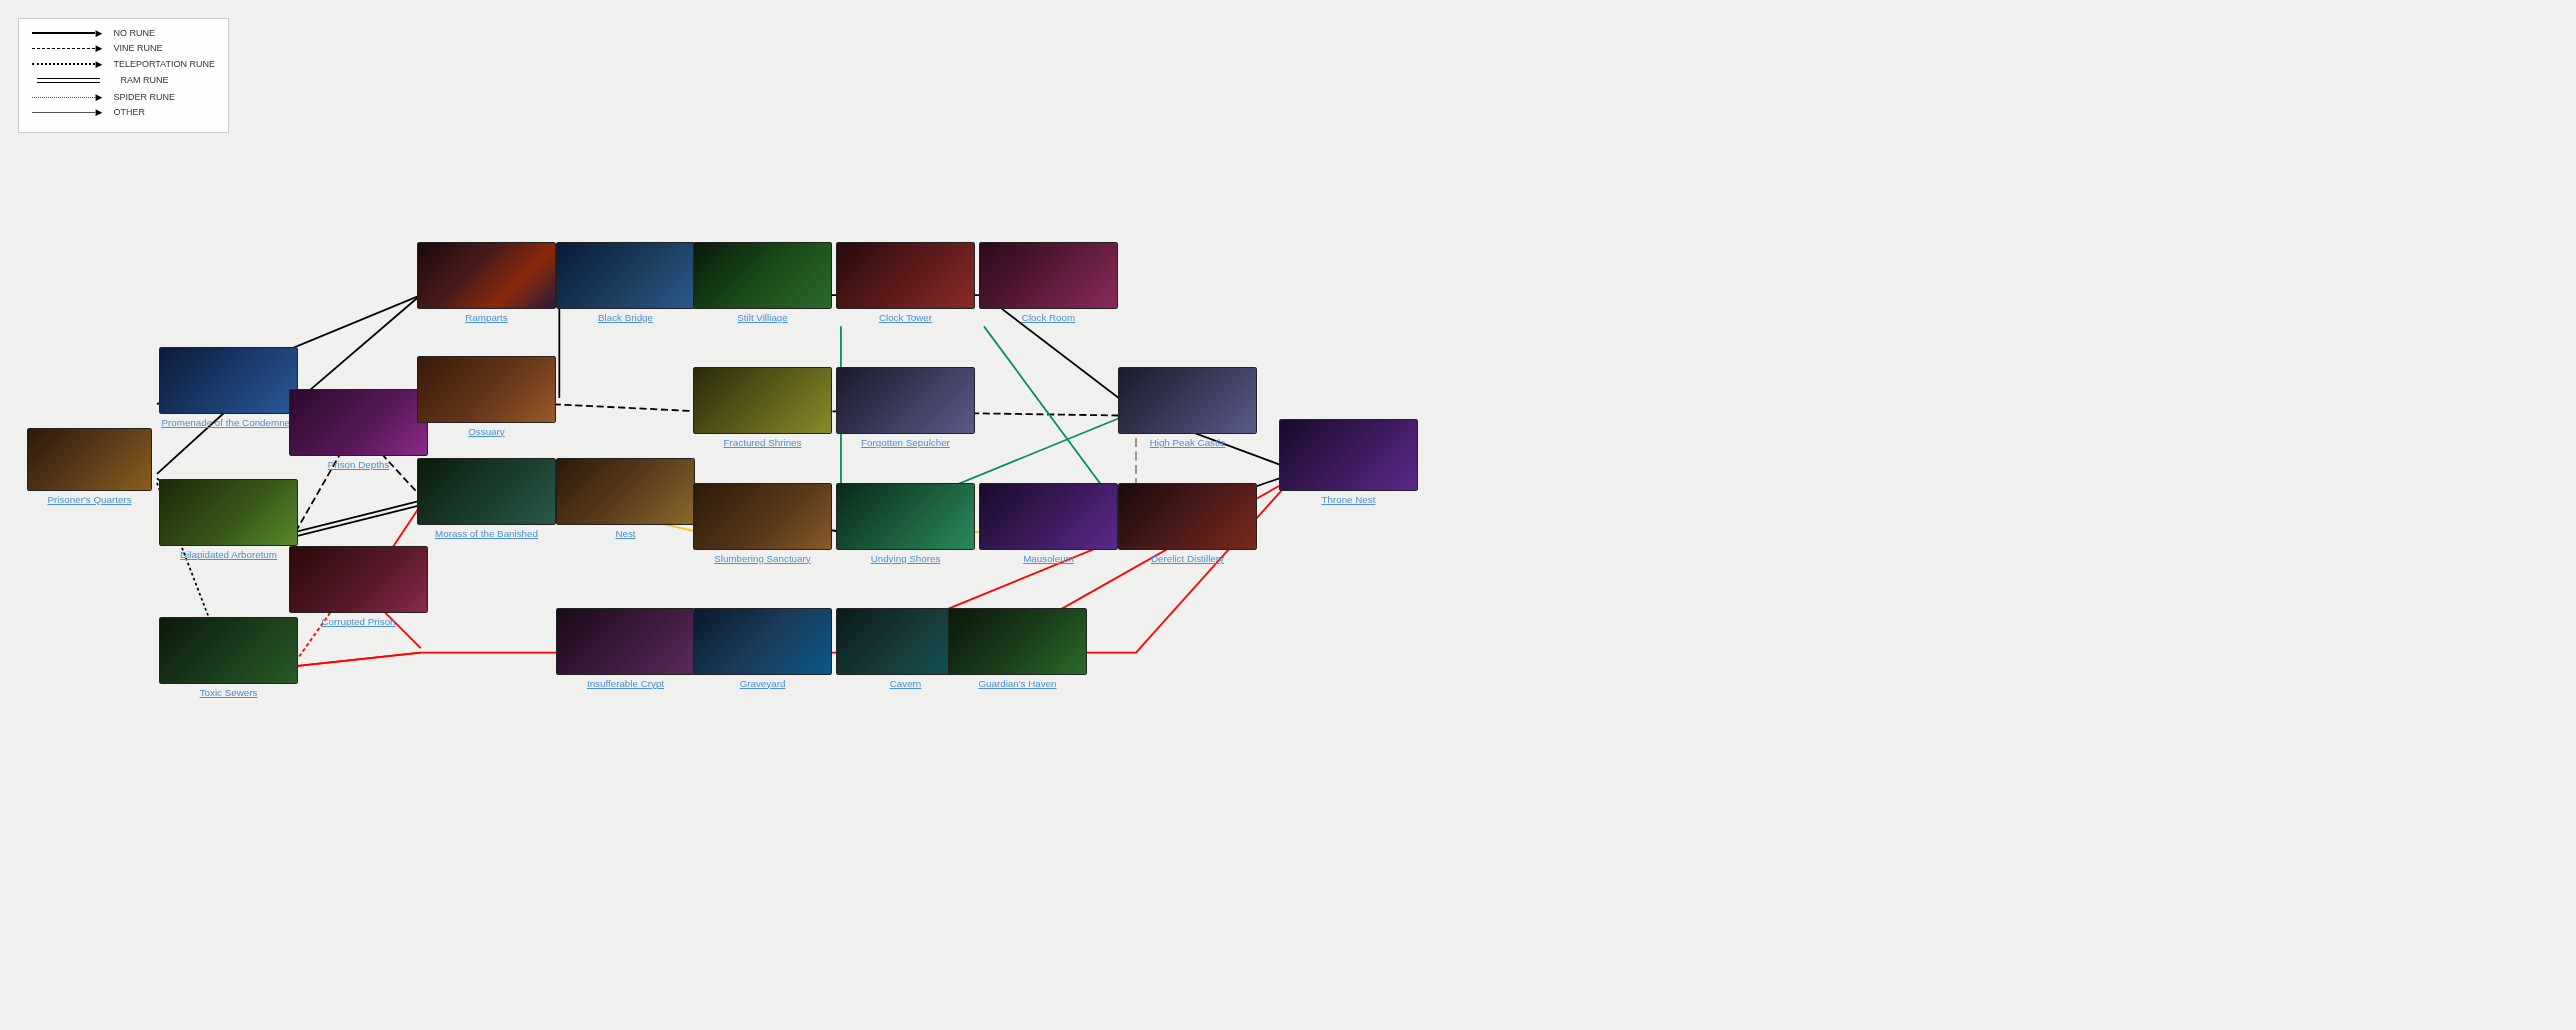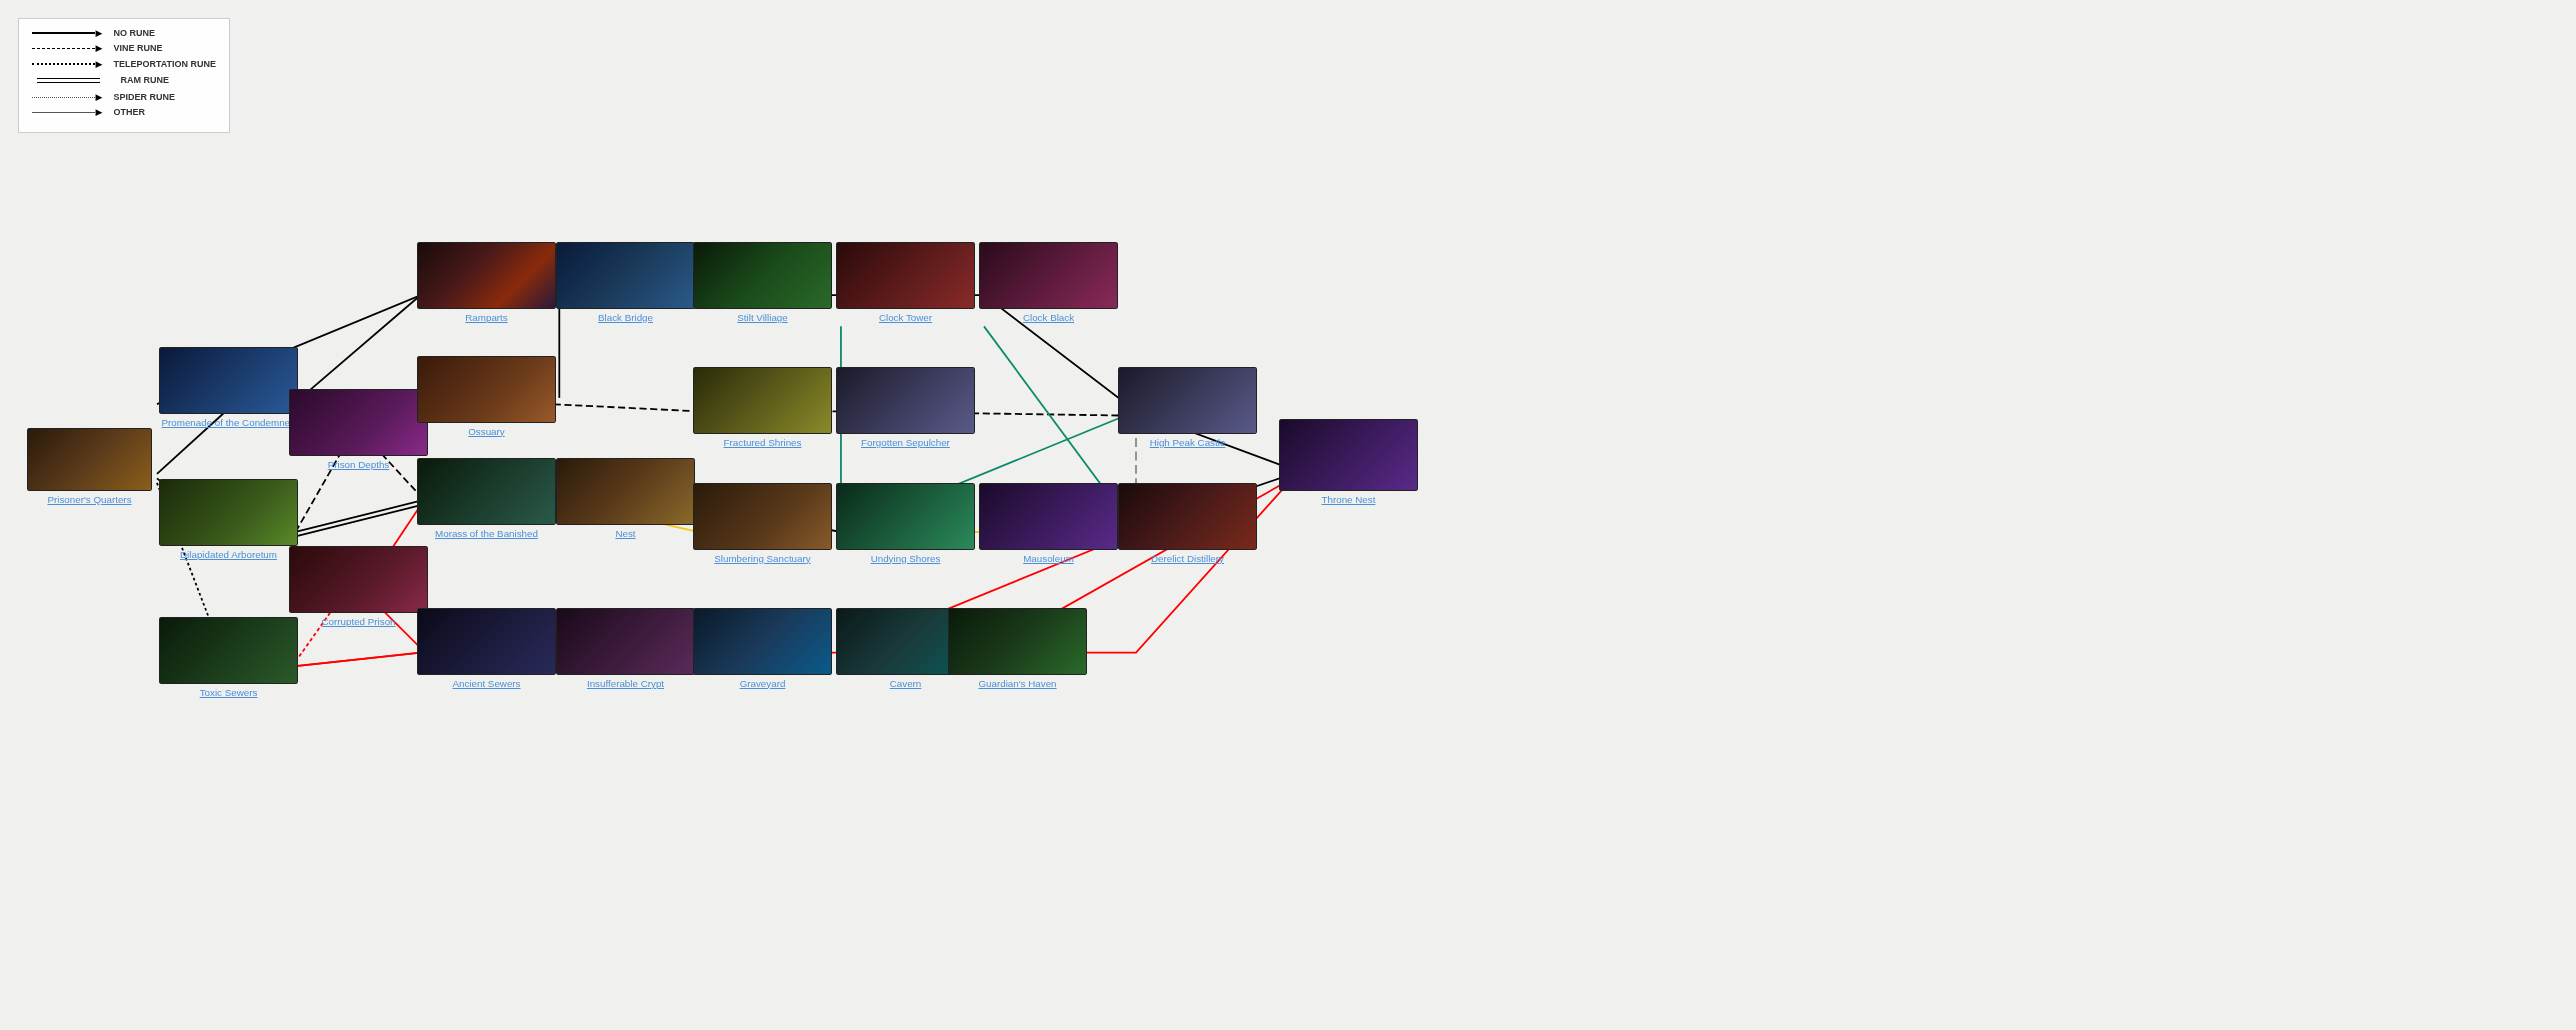--- a/index.html
+++ b/index.html
@@ -83,21 +83,21 @@
       margin-bottom: 5.4px;
     }
     .legend-line {
       width: 72px;
       height: 1.8px;
       margin-right: 9px;
       position: relative;
     }
     .legend-label {
       font-size: 9px;
-      font-weight: bold;
+      font-weight: normal;
       color: #333;
       white-space: nowrap;
     }
 
     
     .connections-svg {
       position: absolute;
       top: 0;
       left: 0;
       width: 2576px;
@@ -265,24 +265,20 @@
   <div class="node" style="left:289px; top:546px;">
     <div class="node-img bg-corrupted"></div>
     <div class="node-label">Corrupted Prison</div>
   </div>
 
   <div class="node" style="left:417px; top:458px;">
     <div class="node-img bg-morass"></div>
     <div class="node-label">Morass of the Banished</div>
   </div>
 
-  <div class="node" style="left:417px; top:608px;">
-    <div class="node-img bg-ancient"></div>
-    <div class="node-label">Ancient Sewers</div>
-  </div>
 
   <div class="node" style="left:556px; top:242px;">
     <div class="node-img bg-black-bridge"></div>
     <div class="node-label">Black Bridge</div>
   </div>
 
   <div class="node" style="left:556px; top:458px;">
     <div class="node-img bg-nest"></div>
     <div class="node-label">Nest</div>
   </div>
@@ -327,21 +323,21 @@
     <div class="node-label">Undying Shores</div>
   </div>
 
   <div class="node" style="left:836px; top:608px;">
     <div class="node-img bg-cavern"></div>
     <div class="node-label">Cavern</div>
   </div>
 
   <div class="node" style="left:979px; top:242px;">
     <div class="node-img bg-clock-room"></div>
-    <div class="node-label">Clock Black</div>
+    <div class="node-label">Clock Room</div>
   </div>
 
   <div class="node" style="left:979px; top:483px;">
     <div class="node-img bg-mausoleum"></div>
     <div class="node-label">Mausoleum</div>
   </div>
 
   <div class="node" style="left:948px; top:608px;">
     <div class="node-img bg-guardian"></div>
     <div class="node-label">Guardian's Haven</div>

